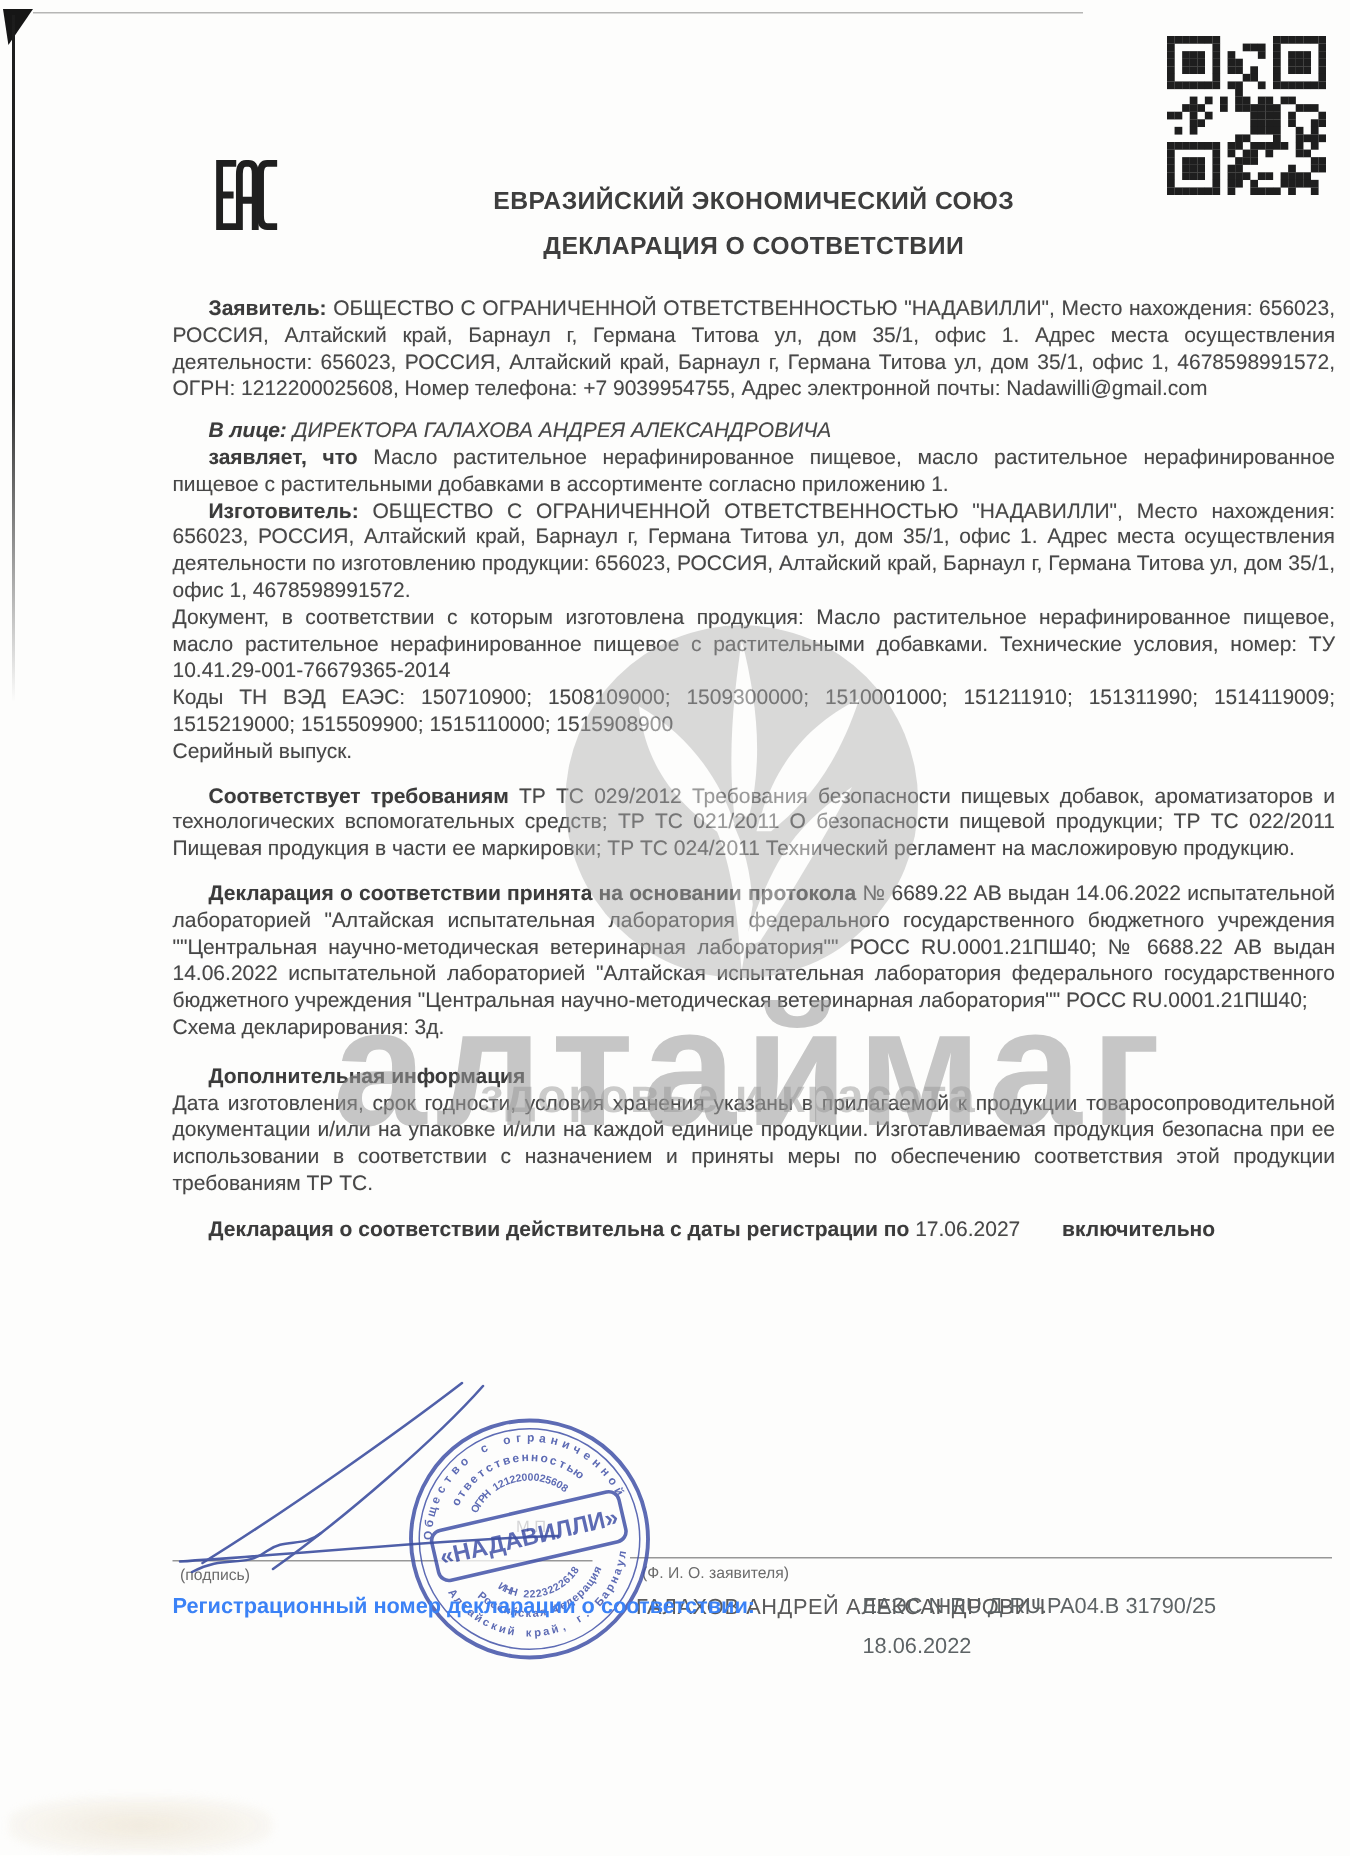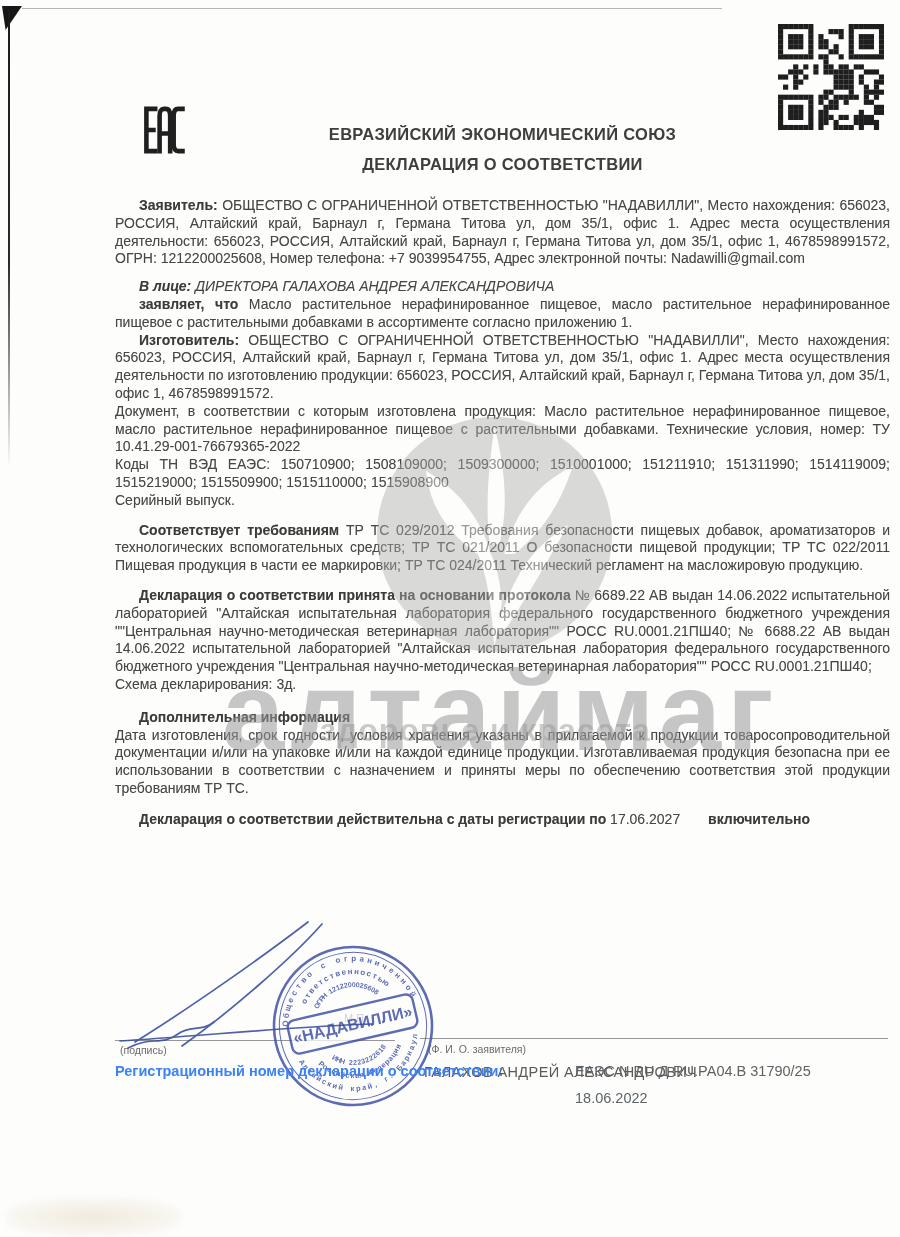--- a/index.html
+++ b/index.html
@@ -288,21 +288,21 @@
   <div class="titles">
     <div class="title">ЕВРАЗИЙСКИЙ ЭКОНОМИЧЕСКИЙ СОЮЗ</div>
     <div class="title">ДЕКЛАРАЦИЯ О СООТВЕТСТВИИ</div>
   </div>
 
   <div class="doc">
     <p><b>Заявитель:</b> <span>ОБЩЕСТВО С ОГРАНИЧЕННОЙ ОТВЕТСТВЕННОСТЬЮ "НАДАВИЛЛИ", Место нахождения: 656023, РОССИЯ, Алтайский край, Барнаул г, Германа Титова ул, дом 35/1, офис 1. Адрес места осуществления деятельности: 656023, РОССИЯ, Алтайский край, Барнаул г, Германа Титова ул, дом 35/1, офис 1, 4678598991572, ОГРН: 1212200025608, Номер телефона: +7 9039954755, Адрес электронной почты: Nadawilli@gmail.com</span></p>
     <p class="mt10"><b>В лице:</b> <span>ДИРЕКТОРА ГАЛАХОВА АНДРЕЯ АЛЕКСАНДРОВИЧА</span></p>
     <p><b>заявляет, что</b> <span>Масло растительное нерафинированное пищевое, масло растительное нерафинированное пищевое с растительными добавками в ассортименте согласно приложению 1.</span></p>
     <p><b>Изготовитель:</b> <span>ОБЩЕСТВО С ОГРАНИЧЕННОЙ ОТВЕТСТВЕННОСТЬЮ "НАДАВИЛЛИ", Место нахождения: 656023, РОССИЯ, Алтайский край, Барнаул г, Германа Титова ул, дом 35/1, офис 1. Адрес места осуществления деятельности по изготовлению продукции: 656023, РОССИЯ, Алтайский край, Барнаул г, Германа Титова ул, дом 35/1, офис 1, 4678598991572.</span></p>
-    <p>Документ, в соответствии с которым изготовлена продукция: Масло растительное нерафинированное пищевое, масло растительное нерафинированное пищевое с растительными добавками. Технические условия, номер: ТУ 10.41.29-001-76679365-2022</p>
+    <p>Документ, в соответствии с которым изготовлена продукция: Масло растительное нерафинированное пищевое, масло растительное нерафинированное пищевое с растительными добавками. Технические условия, номер: ТУ 10.41.29-001-76679365-2014</p>
     <p>Коды ТН ВЭД ЕАЭС: 150710900; 1508109000; 1509300000; 1510001000; 151211910; 151311990; 1514119009; 1515219000; 1515509900; 1515110000; 1515908900</p>
     <p class="lastline">Серийный выпуск.</p>
     <p class="mt12"><b>Соответствует требованиям</b> <span>ТР ТС 029/2012 Требования безопасности пищевых добавок, ароматизаторов и технологических вспомогательных средств; ТР ТС 021/2011 О безопасности пищевой продукции; ТР ТС 022/2011 Пищевая продукция в части ее маркировки; ТР ТС 024/2011 Технический регламент на масложировую продукцию.</span></p>
     <p class="mt12"><b>Декларация о соответствии принята на основании протокола</b> <span>№ 6689.22 АВ выдан 14.06.2022 испытательной лабораторией "Алтайская испытательная лаборатория федерального государственного бюджетного учреждения ""Центральная научно-методическая ветеринарная лаборатория"" РОСС RU.0001.21ПШ40; № 6688.22 АВ выдан 14.06.2022 испытательной лабораторией "Алтайская испытательная лаборатория федерального государственного бюджетного учреждения "Центральная научно-методическая ветеринарная лаборатория"" РОСС RU.0001.21ПШ40;</span></p>
     <p class="lastline">Схема декларирования: 3д.</p>
     <p class="mt15 lastline"><b>Дополнительная информация</b></p>
     <p>Дата изготовления, срок годности, условия хранения указаны в прилагаемой к продукции товаросопроводительной документации и/или на упаковке и/или на каждой единице продукции. Изготавливаемая продукция безопасна при ее использовании в соответствии с назначением и приняты меры по обеспечению соответствия этой продукции требованиям ТР ТС.</p>
     <p class="mt13 lastline"><b>Декларация о соответствии действительна с даты регистрации по</b> <span>17.06.2027</span> <b>включительно</b></p>
   </div>
 

